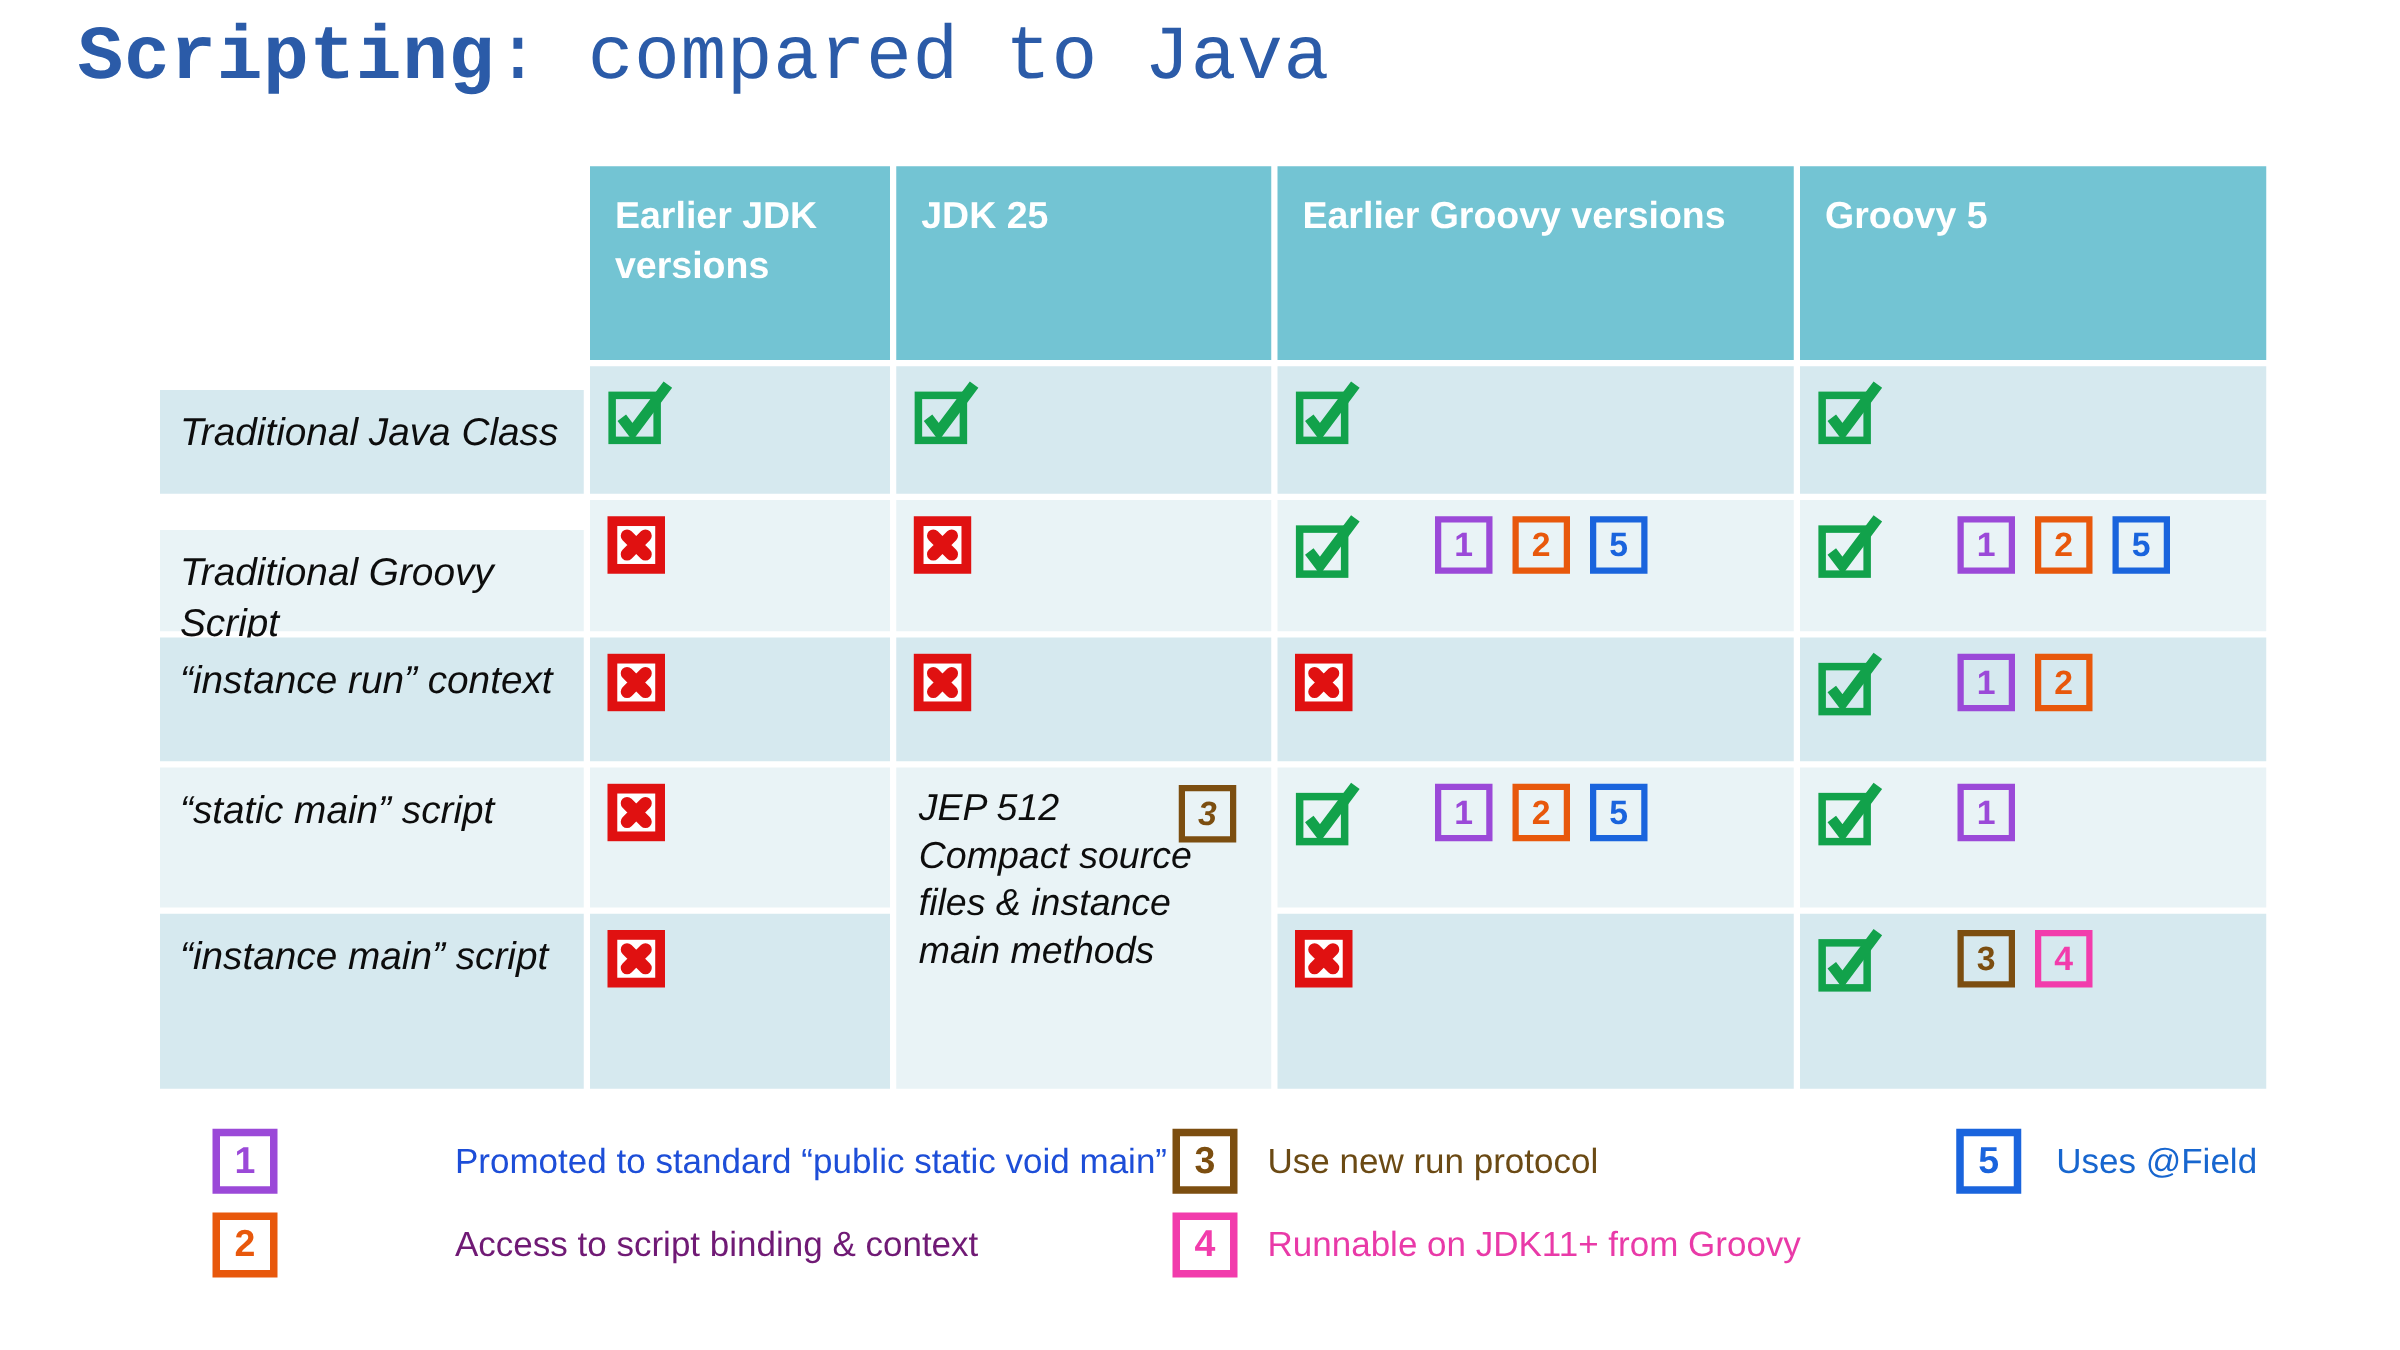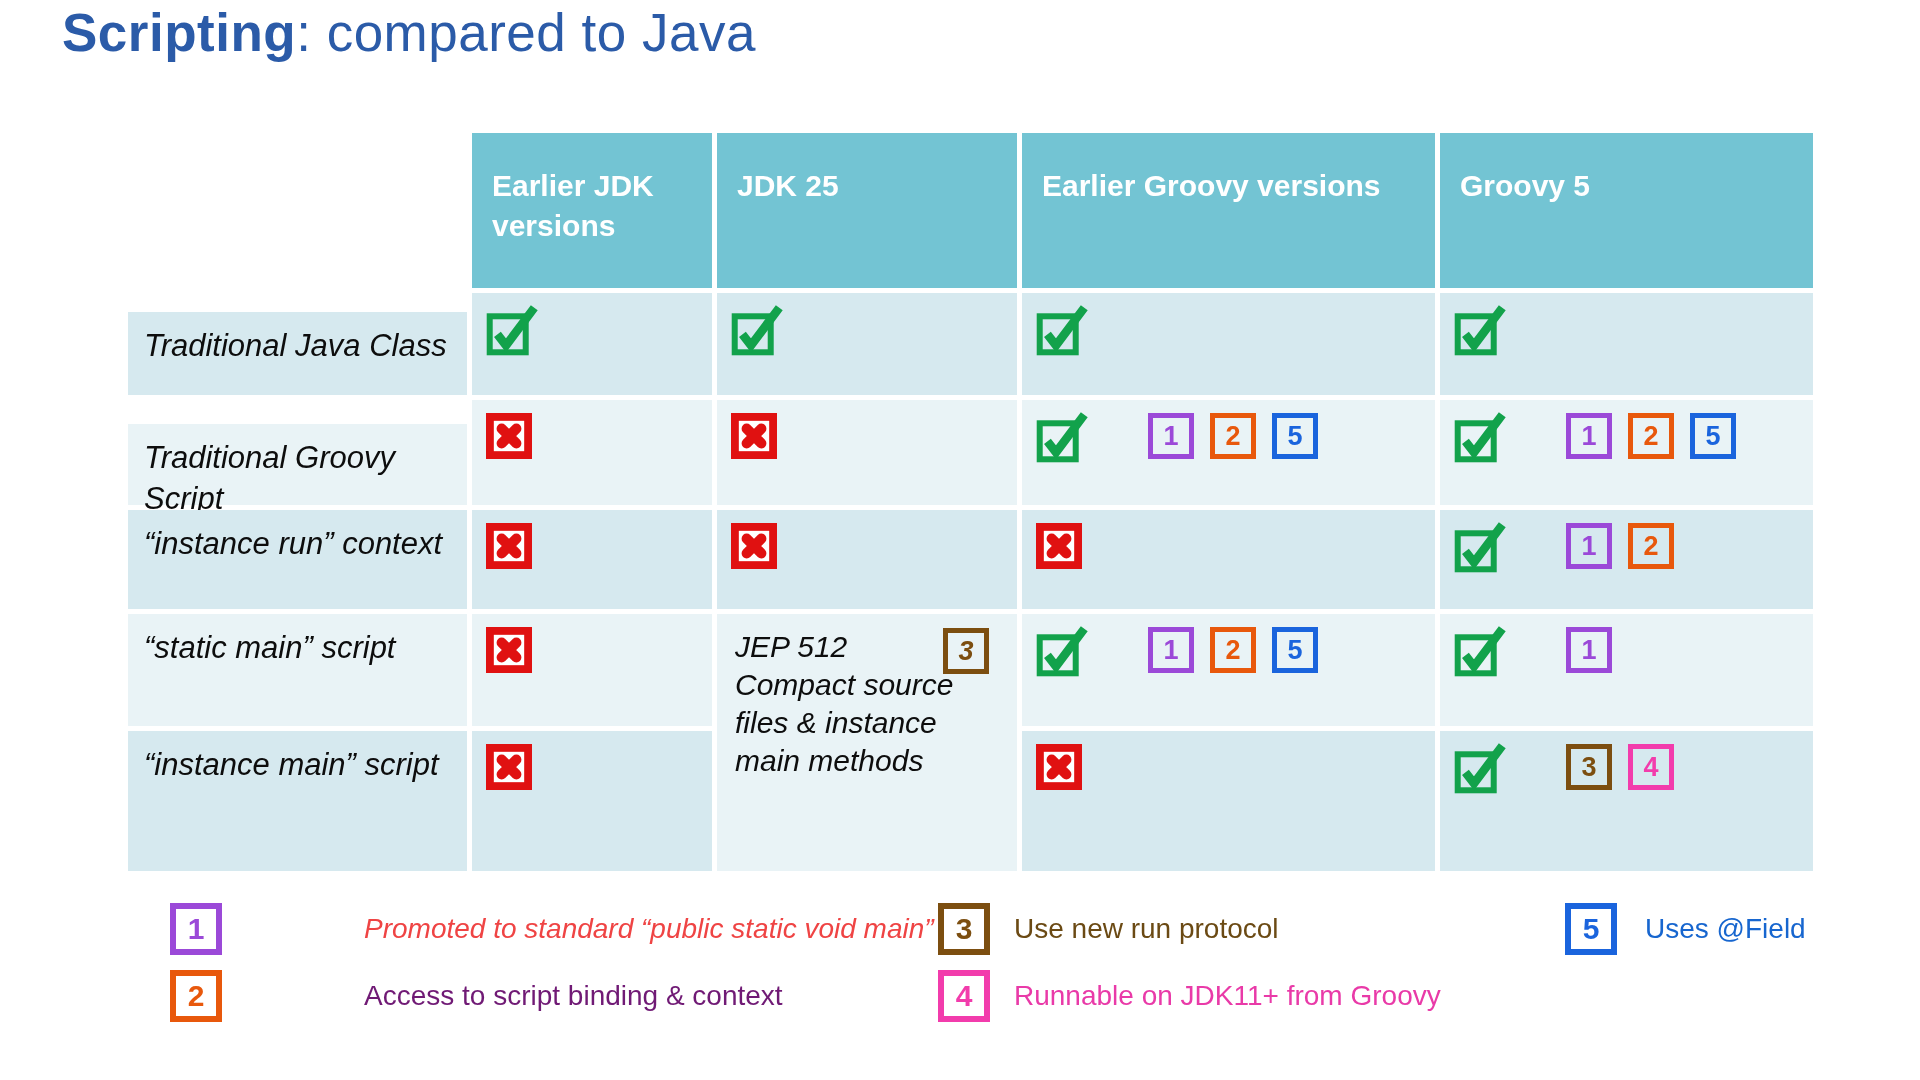--- a/index.html
+++ b/index.html
@@ -1,33 +1,33 @@
 <!DOCTYPE html>
 <html><head>
 <meta charset="utf-8">
 <style>
   * { margin: 0; padding: 0; box-sizing: border-box; }
   html, body { background: #ffffff; }
   body { font-family: "Liberation Sans", sans-serif; }
   .slide { position: relative; width: 1920px; height: 1080px; background: #ffffff; overflow: hidden; }
 
   
-  .title { position: absolute; left: 62px; top: 2px; font-size: 53px; color: #2b5ba8; letter-spacing: 0.5px; }
+  .title { position: absolute; left: 62px; top: 12px; font-size: 61px; color: #2b5ba8; letter-spacing: 0.5px; font-family: Liberation Mono, monospace; }
   .title .t-bold { font-weight: bold; }
   .title .t-rest { font-weight: normal; }
 
   
   .grid {
     position: absolute; left: 128px; top: 133px;
     display: grid;
     grid-template-columns: 339px 240px 300px 413px 373px;
     grid-template-rows: 155px 102px 105px 99px 112px 140px;
     gap: 5px;
   }
-  .hcell { background: #73c4d3; color: #ffffff; font-weight: bold; font-size: 30px; line-height: 40px; padding: 33px 0 0 20px; }
+  .hcell { background: #73c4d3; color: #ffffff; font-weight: bold; font-size: 30px; line-height: 40px; padding: 20px 0 0 20px; }
   .corner { background: transparent; }
   .lcell { font-style: italic; color: #0d0d0d; font-size: 31px; line-height: 41px; padding: 13px 8px 0 16px; }
   .ccell { padding: 13px 0 0 14px; display: flex; align-items: flex-start; }
   .row-dark { background: #d6e9ef; }
   .row-light { background: #e9f3f6; }
 
   .icons { display: flex; gap: 16px; align-items: flex-start; }
   .icon-check { width: 52px; height: 48px; position: relative; margin-right: 44px; flex: none; }
   .icon-check svg { overflow: visible; display: block; }
   .icon-cross { width: 46px; height: 46px; flex: none; }
@@ -249,21 +249,21 @@
           <span class="badge" style="border-color: rgb(124, 78, 16); color: rgb(124, 78, 16);">3</span>
           <span class="badge" style="border-color: rgb(242, 60, 172); color: rgb(242, 60, 172);">4</span>
         </span>
       </div>
     </div>
 
   <div id="legend" class="legend">
       <div class="lcol lcol0">
         <div class="litem">
           <span class="lbadge" style="border-color: rgb(155, 73, 216); color: rgb(155, 73, 216);">1</span>
-          <span class="ltext" style="color: #ef4444; font-style: italic;">Promoted to standard “public static void main”</span>
+          <span class="ltext" style="color: #1d4ed8;">Promoted to standard “public static void main”</span>
         </div>
         <div class="litem">
           <span class="lbadge" style="border-color: rgb(232, 88, 12); color: rgb(232, 88, 12);">2</span>
           <span class="ltext" style="color: #701a75;">Access to script binding &amp; context</span>
         </div>
       </div>
       <div class="lcol lcol1">
         <div class="litem">
           <span class="lbadge" style="border-color: rgb(124, 78, 16); color: rgb(124, 78, 16);">3</span>
           <span class="ltext" style="color: rgb(107, 74, 20);">Use new run protocol</span>

